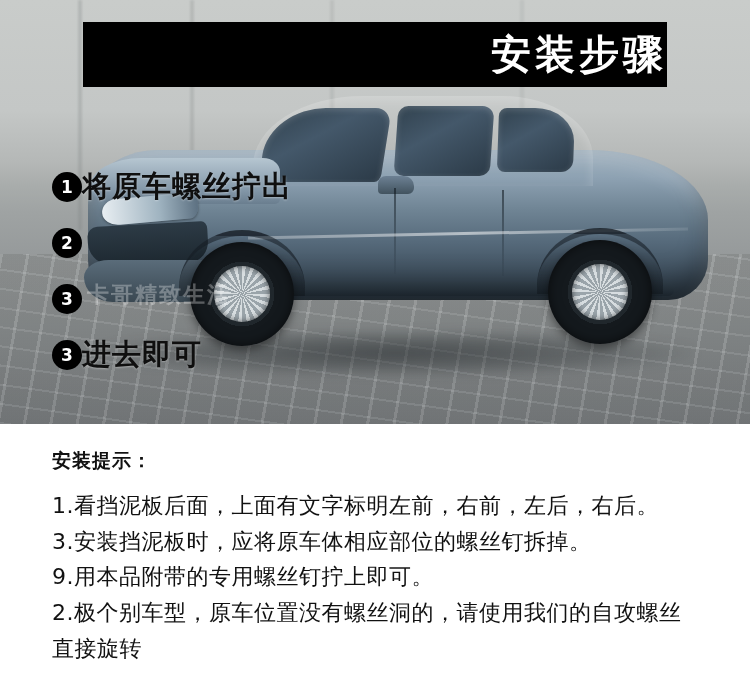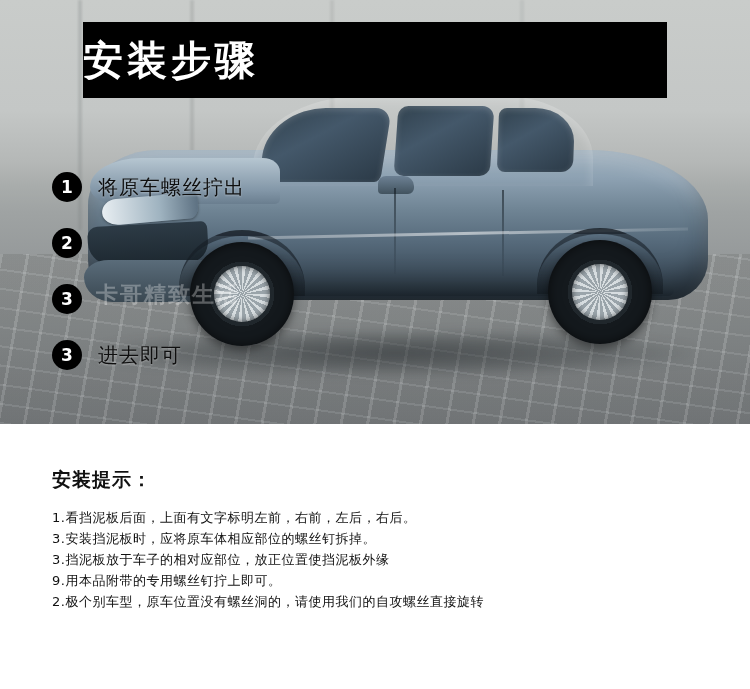--- a/index.html
+++ b/index.html
@@ -203,25 +203,25 @@
   }
   .arch-front { left: 101px; top: 138px; }
   .arch-rear  { left: 459px; top: 136px; }
 
   
   .title-banner {
     position: absolute;
     left: 83px;
     top: 22px;
     width: 584px;
-    height: 76px;
+    height: 65px;
     background: #000000;
     display: flex;
     align-items: center;
-    justify-content: flex-start;
+    justify-content: flex-end;
   }
   .title-text {
     color: #ffffff;
     font-size: 40px;
     font-weight: bold;
     letter-spacing: 4px;
     font-family: "DejaVu Sans", "Liberation Sans", sans-serif;
   }
 
   
@@ -245,33 +245,32 @@
     color: #ffffff;
     font-size: 17px;
     font-weight: bold;
     display: flex;
     align-items: center;
     justify-content: center;
     flex: 0 0 auto;
     font-family: "DejaVu Sans", "Liberation Sans", sans-serif;
   }
   .step-text {
-    margin-left: 16px;
-    font-size: 20px;
-    font-weight: normal;
+    font-size: 29px;
+    font-weight: bold;
     color: #0f0f0f;
     letter-spacing: 1px;
     font-family: "DejaVu Sans", "Liberation Sans", sans-serif;
     text-shadow: 0 1px 2px rgba(255,255,255,.35);
   }
 
   
   .watermark {
     position: absolute;
-    left: 96px;
+    left: 87px;
     top: 280px;
     font-size: 22px;
     font-weight: bold;
     color: rgba(255,255,255,.30);
     letter-spacing: 2px;
     font-family: "DejaVu Sans", "Liberation Sans", sans-serif;
     pointer-events: none;
   }
 
   
@@ -284,24 +283,23 @@
     background: #ffffff;
     padding: 24px 52px 0 52px;
   }
   .tips-title {
     font-size: 19px;
     font-weight: bold;
     color: #111111;
     margin-bottom: 14px;
     letter-spacing: 1px;
     font-family: "DejaVu Sans", "Liberation Sans", sans-serif;
-    margin-top: 19px;
   }
   .tip-line {
-    font-size: 13px;
+    font-size: 22px;
     color: #111111;
     line-height: 1.62;
     letter-spacing: .5px;
     font-family: "DejaVu Sans", "Liberation Sans", sans-serif;
   }
 </style>
 </head>
 <body>
 
 <div id="page">
@@ -354,18 +352,17 @@
         <div class="step-badge">3</div>
         <div class="step-text">进去即可</div>
       </div>
     </div>
   </div>
 
   <div class="tips">
     <div class="tips-title">安装提示：</div>
     <div class="tip-line">1.看挡泥板后面，上面有文字标明左前，右前，左后，右后。</div>
     <div class="tip-line">3.安装挡泥板时，应将原车体相应部位的螺丝钉拆掉。</div>
-    <div class="tip-line">3.挡泥板放于车子的相对应部位，放正位置使挡泥板外缘</div>
     <div class="tip-line">9.用本品附带的专用螺丝钉拧上即可。</div>
     <div class="tip-line">2.极个别车型，原车位置没有螺丝洞的，请使用我们的自攻螺丝直接旋转</div>
   </div>
 
 </div>
 
 </body></html>

